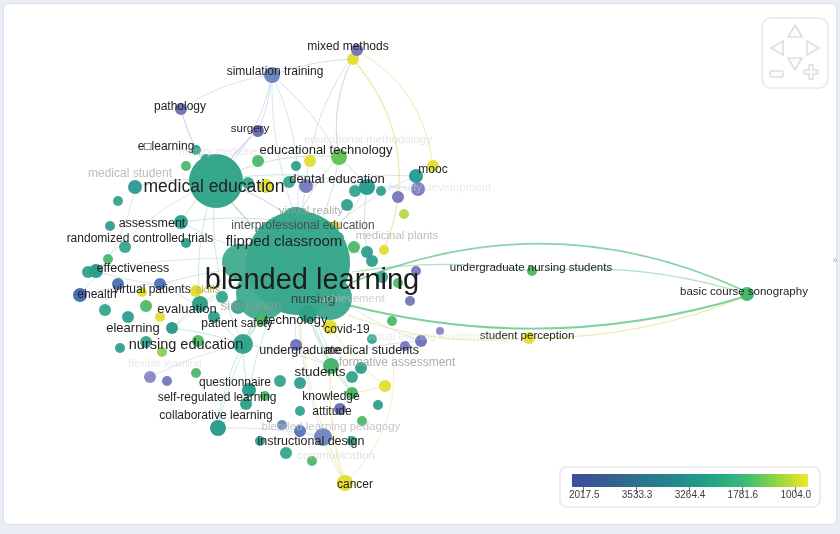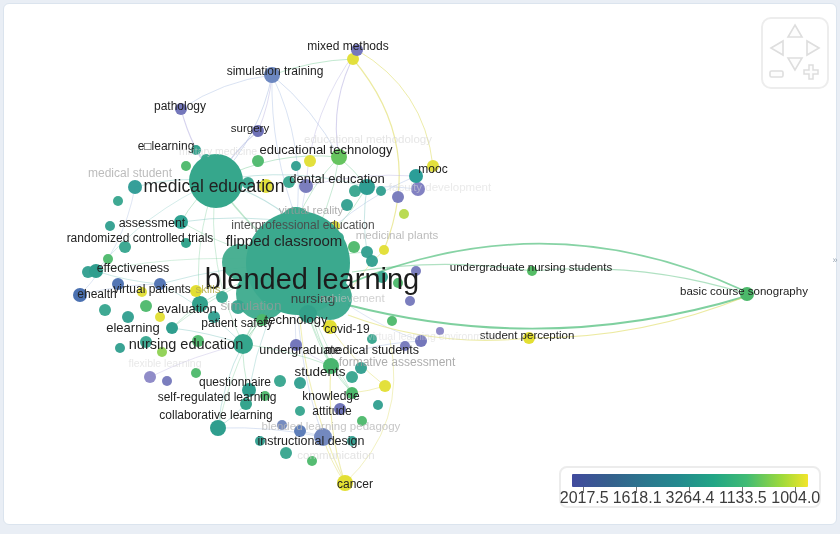--- a/index.html
+++ b/index.html
@@ -34,21 +34,21 @@
     position:absolute;right:15px;bottom:16px;width:258px;height:38px;
     background:#ffffff;border:2px solid #ececec;border-radius:8px;
   }
   .legend-bar{
     position:absolute;left:11px;right:11px;top:6px;height:13px;border-radius:1px;
     background:linear-gradient(90deg,#414a9e 0%,#35608d 16%,#2a788e 32%,#23898e 45%,#21a585 60%,#40bb74 74%,#9fda3a 89%,#f2e52b 100%);
   }
   .legend-tickmark{position:absolute;top:13px;width:1px;height:6px;background:#777;}
   .legend-ticklabel{
     position:absolute;top:21px;transform:translateX(-50%);
-    font-size:16px;color:#3c3c3c;white-space:nowrap;
+    font-size:10px;color:#3c3c3c;white-space:nowrap;
   }
   .panel-handle{
     position:absolute;right:1px;top:256px;color:#93a1b0;font-size:9px;
     line-height:9px;cursor:pointer;text-align:center;width:8px;
   }
 </style>
 </head>
 <body>
 
 <div class="viz-card">
@@ -336,20 +336,20 @@
 
   <div class="legend-card">
     <div class="legend-bar">
       <div class="legend-tickmark" style="left:4.5%"></div>
       <div class="legend-tickmark" style="left:27%"></div>
       <div class="legend-tickmark" style="left:49.5%"></div>
       <div class="legend-tickmark" style="left:72%"></div>
       <div class="legend-tickmark" style="left:94.5%"></div>
     </div>
     <span class="legend-ticklabel" style="left:9%">2017.5</span>
-    <span class="legend-ticklabel" style="left:29.5%">1618.1</span>
+    <span class="legend-ticklabel" style="left:29.5%">3533.3</span>
     <span class="legend-ticklabel" style="left:50%">3264.4</span>
-    <span class="legend-ticklabel" style="left:70.5%">1133.5</span>
+    <span class="legend-ticklabel" style="left:70.5%">1781.6</span>
     <span class="legend-ticklabel" style="left:91%">1004.0</span>
   </div>
 </div>
 
 <div class="panel-handle">»</div>
 
 </body></html>

